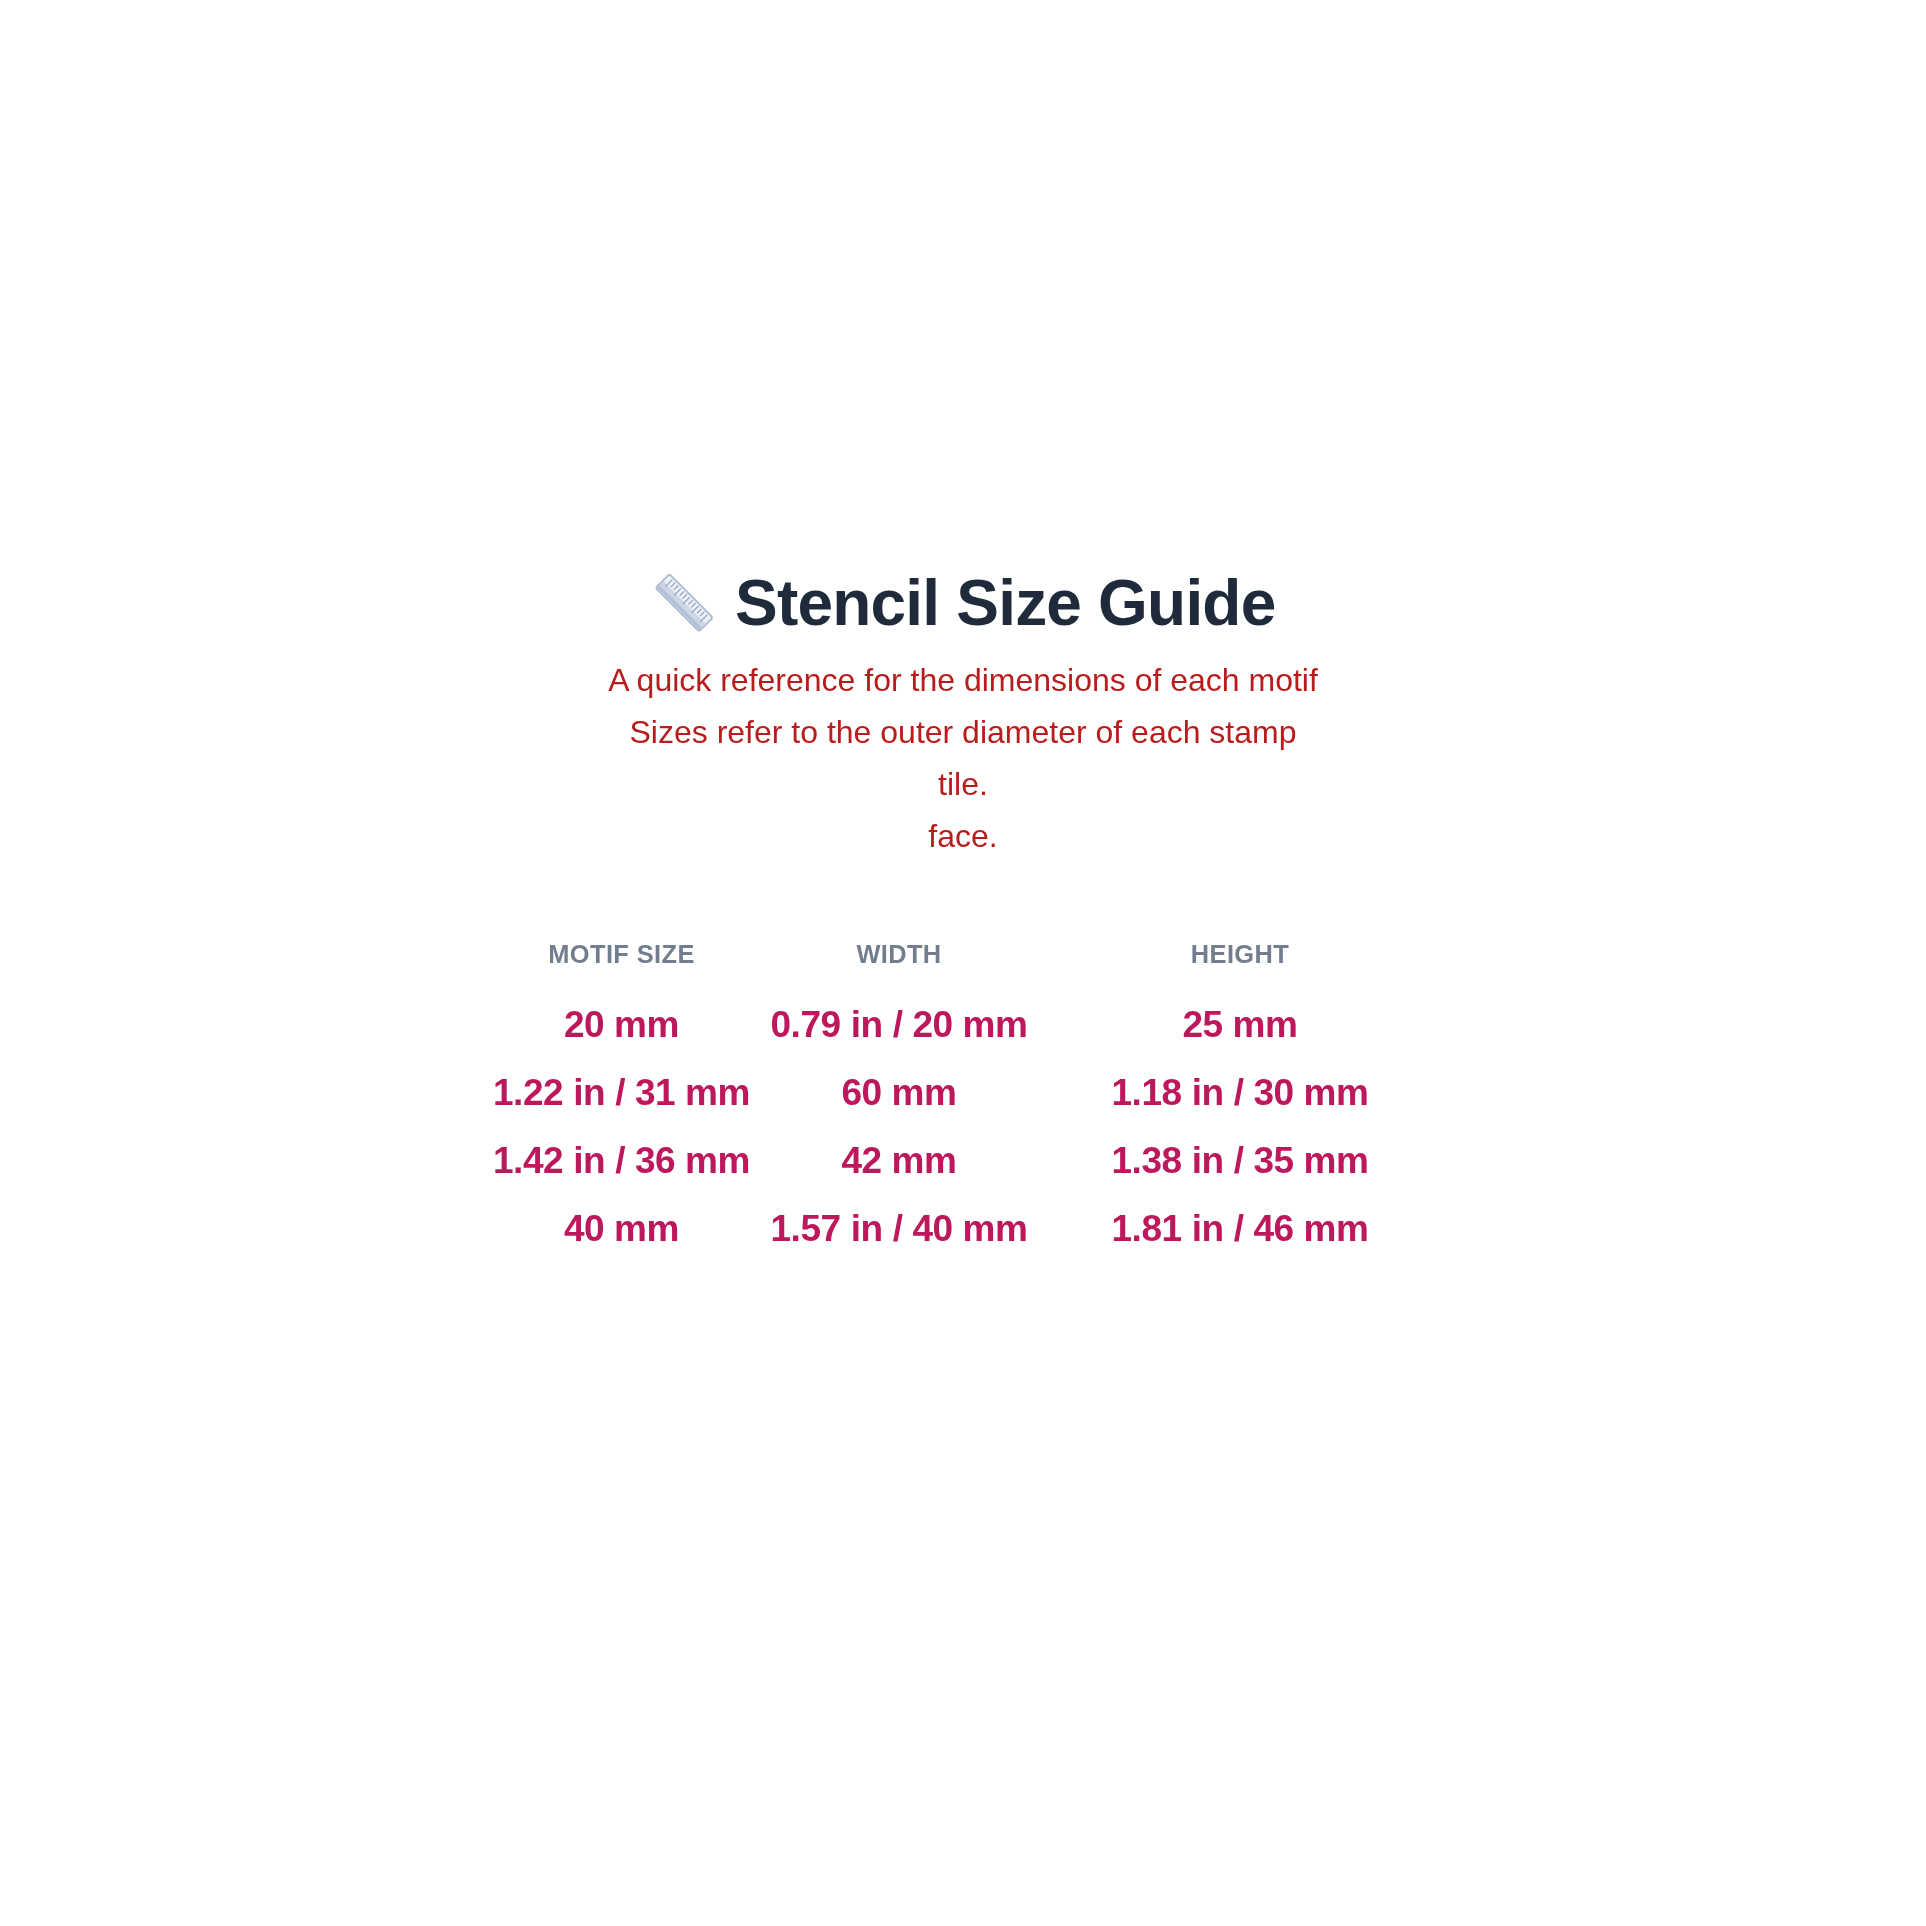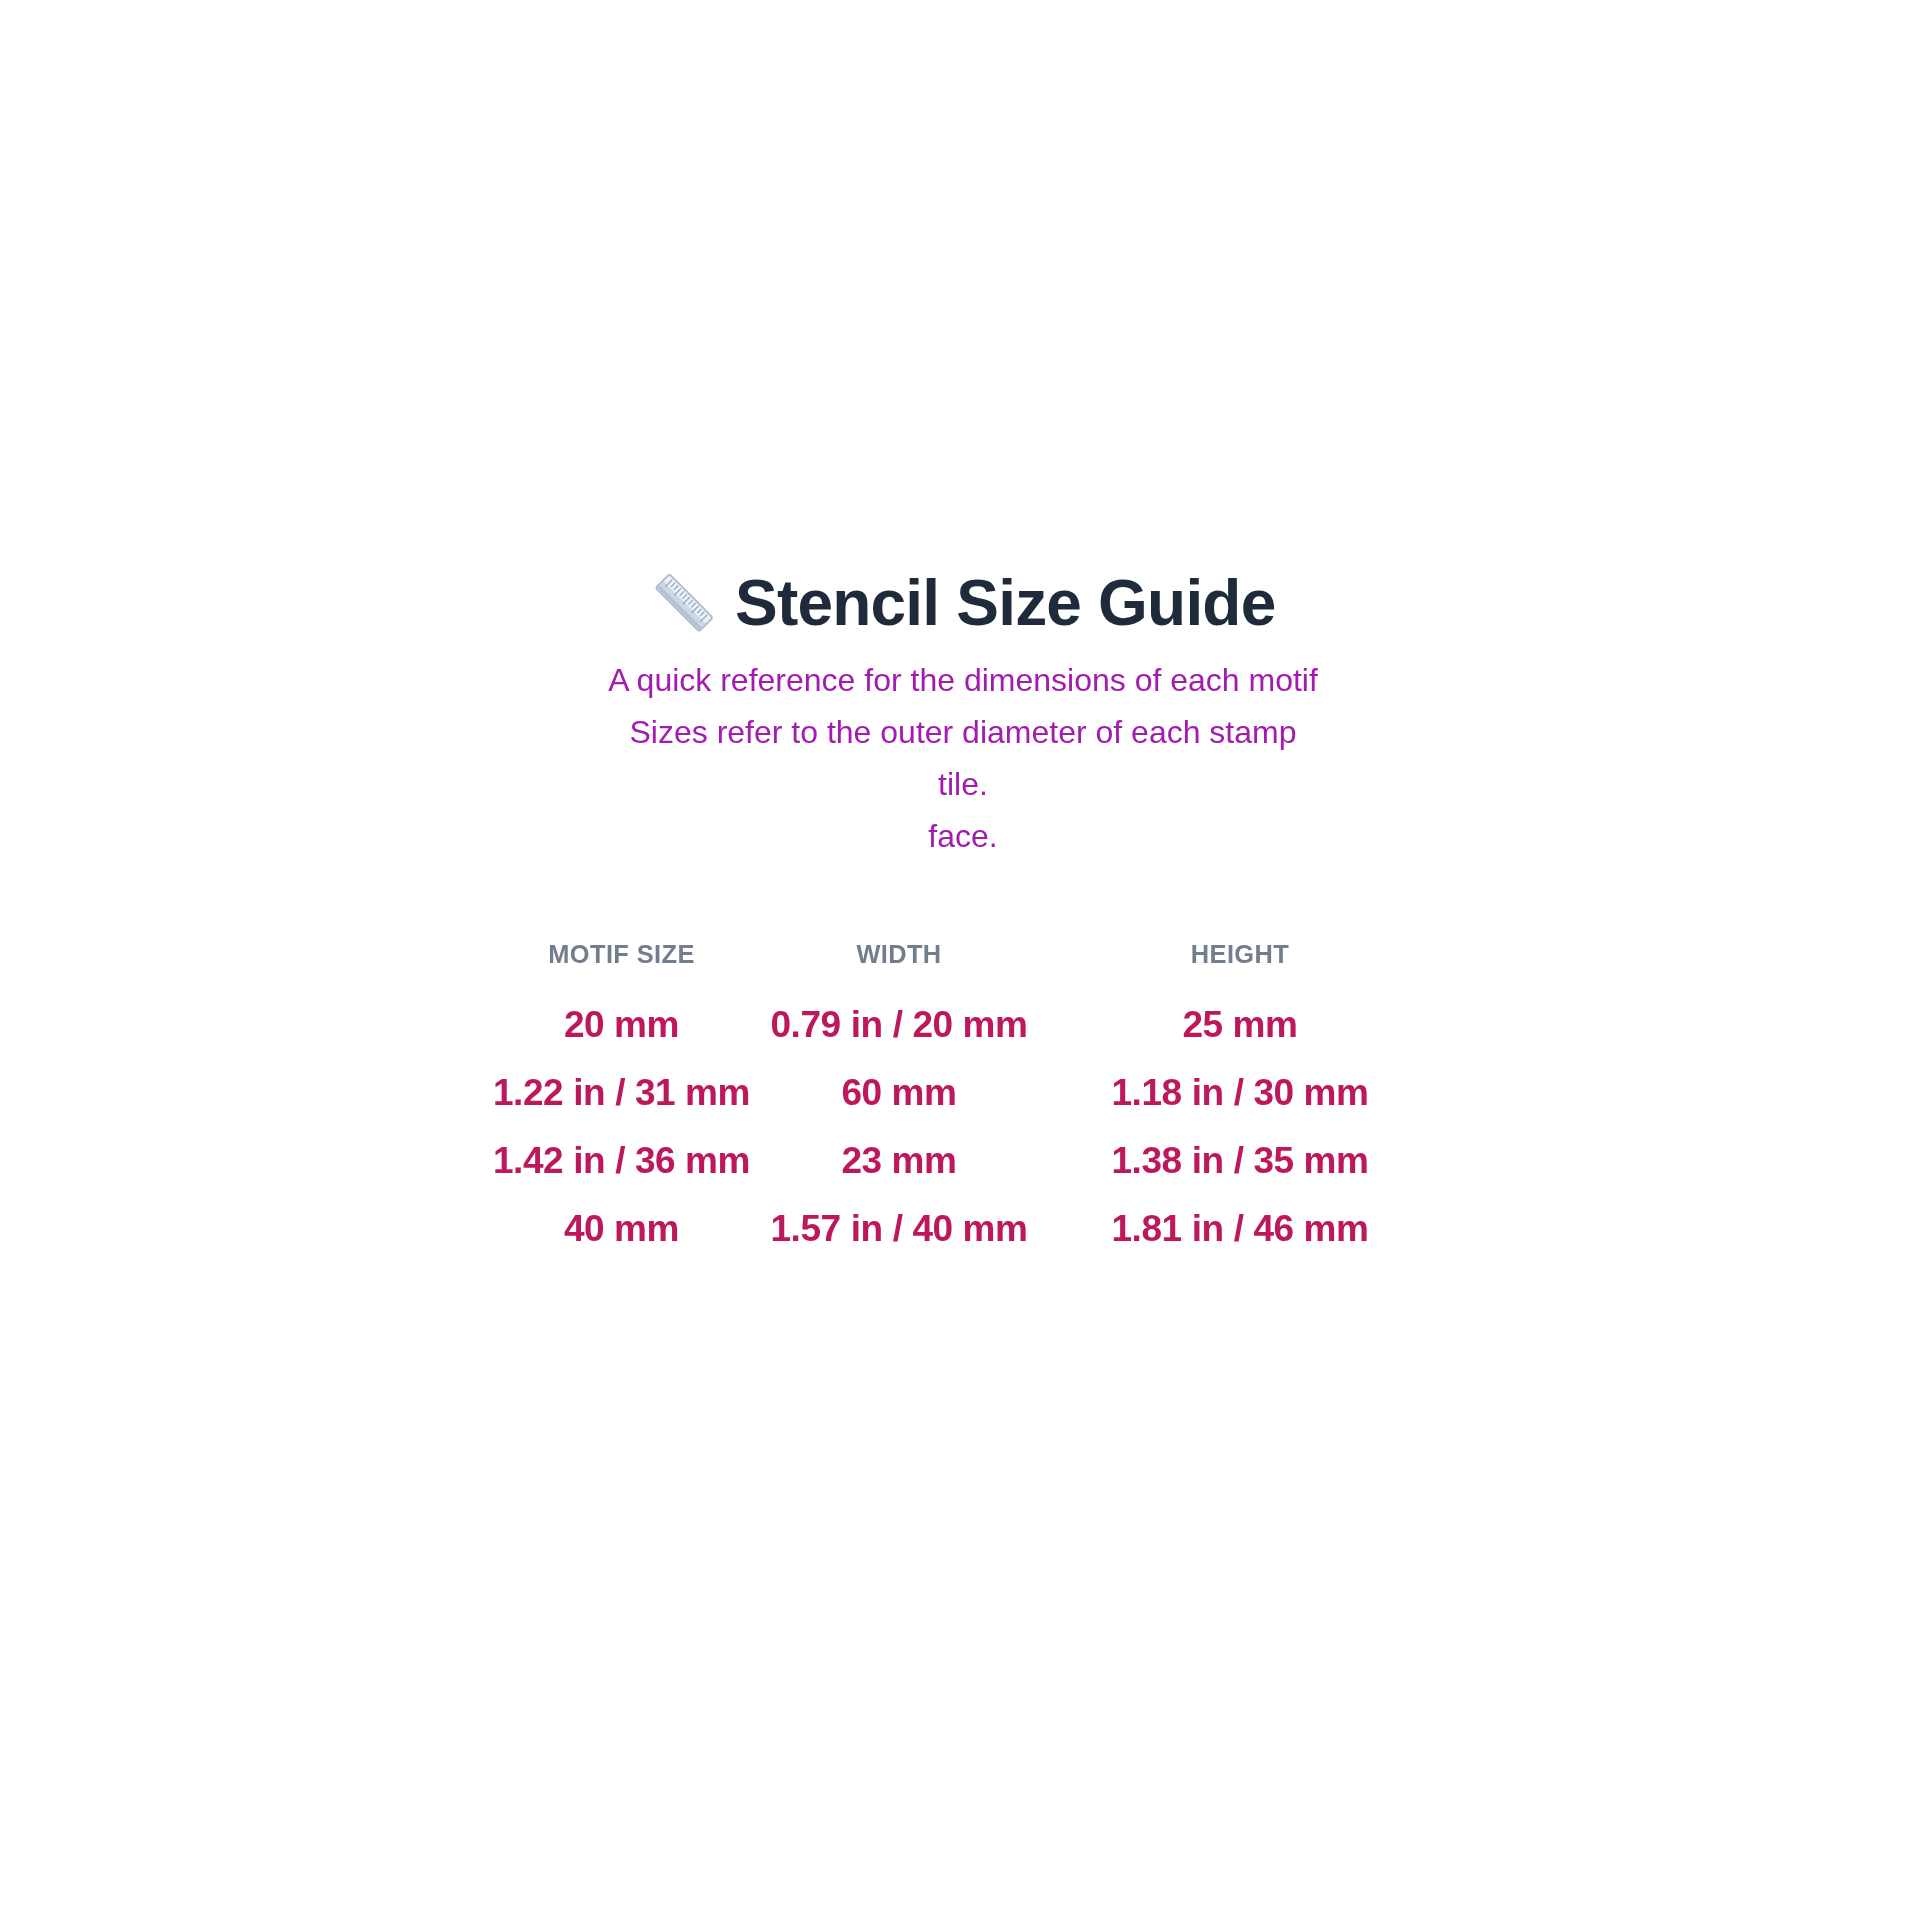--- a/index.html
+++ b/index.html
@@ -49,21 +49,21 @@
   .subtitle {
     position: absolute;
     top: 654px;
     left: 50%;
     transform: translateX(-50%);
     width: 848px;
     text-align: center;
     font-size: 32px;
     line-height: 52px;
     font-weight: 400;
-    color: #a21caf;
+    color: #b91c1c;
   }
   .subtitle-line { white-space: nowrap; }
   
   .size-table {
     position: absolute;
     top: 923px;
     left: 506px;
     display: grid;
     grid-template-columns: 231px 324px 358px;
     grid-auto-rows: 68px;
@@ -136,21 +136,21 @@
     <div class="cell data-cell">20 mm</div>
     <div class="cell data-cell">0.79 in / 20 mm</div>
 
     <div class="cell data-cell">25 mm</div>
     <div class="cell data-cell">1.22 in / 31 mm</div>
 
     <div class="cell data-cell">60 mm</div>
     <div class="cell data-cell">1.18 in / 30 mm</div>
     <div class="cell data-cell">1.42 in / 36 mm</div>
 
-    <div class="cell data-cell">23 mm</div>
+    <div class="cell data-cell">42 mm</div>
     <div class="cell data-cell">1.38 in / 35 mm</div>
 
     <div class="cell data-cell">40 mm</div>
     <div class="cell data-cell">1.57 in / 40 mm</div>
     <div class="cell data-cell">1.81 in / 46 mm</div>
   </div>
 
 </div>
 
 

